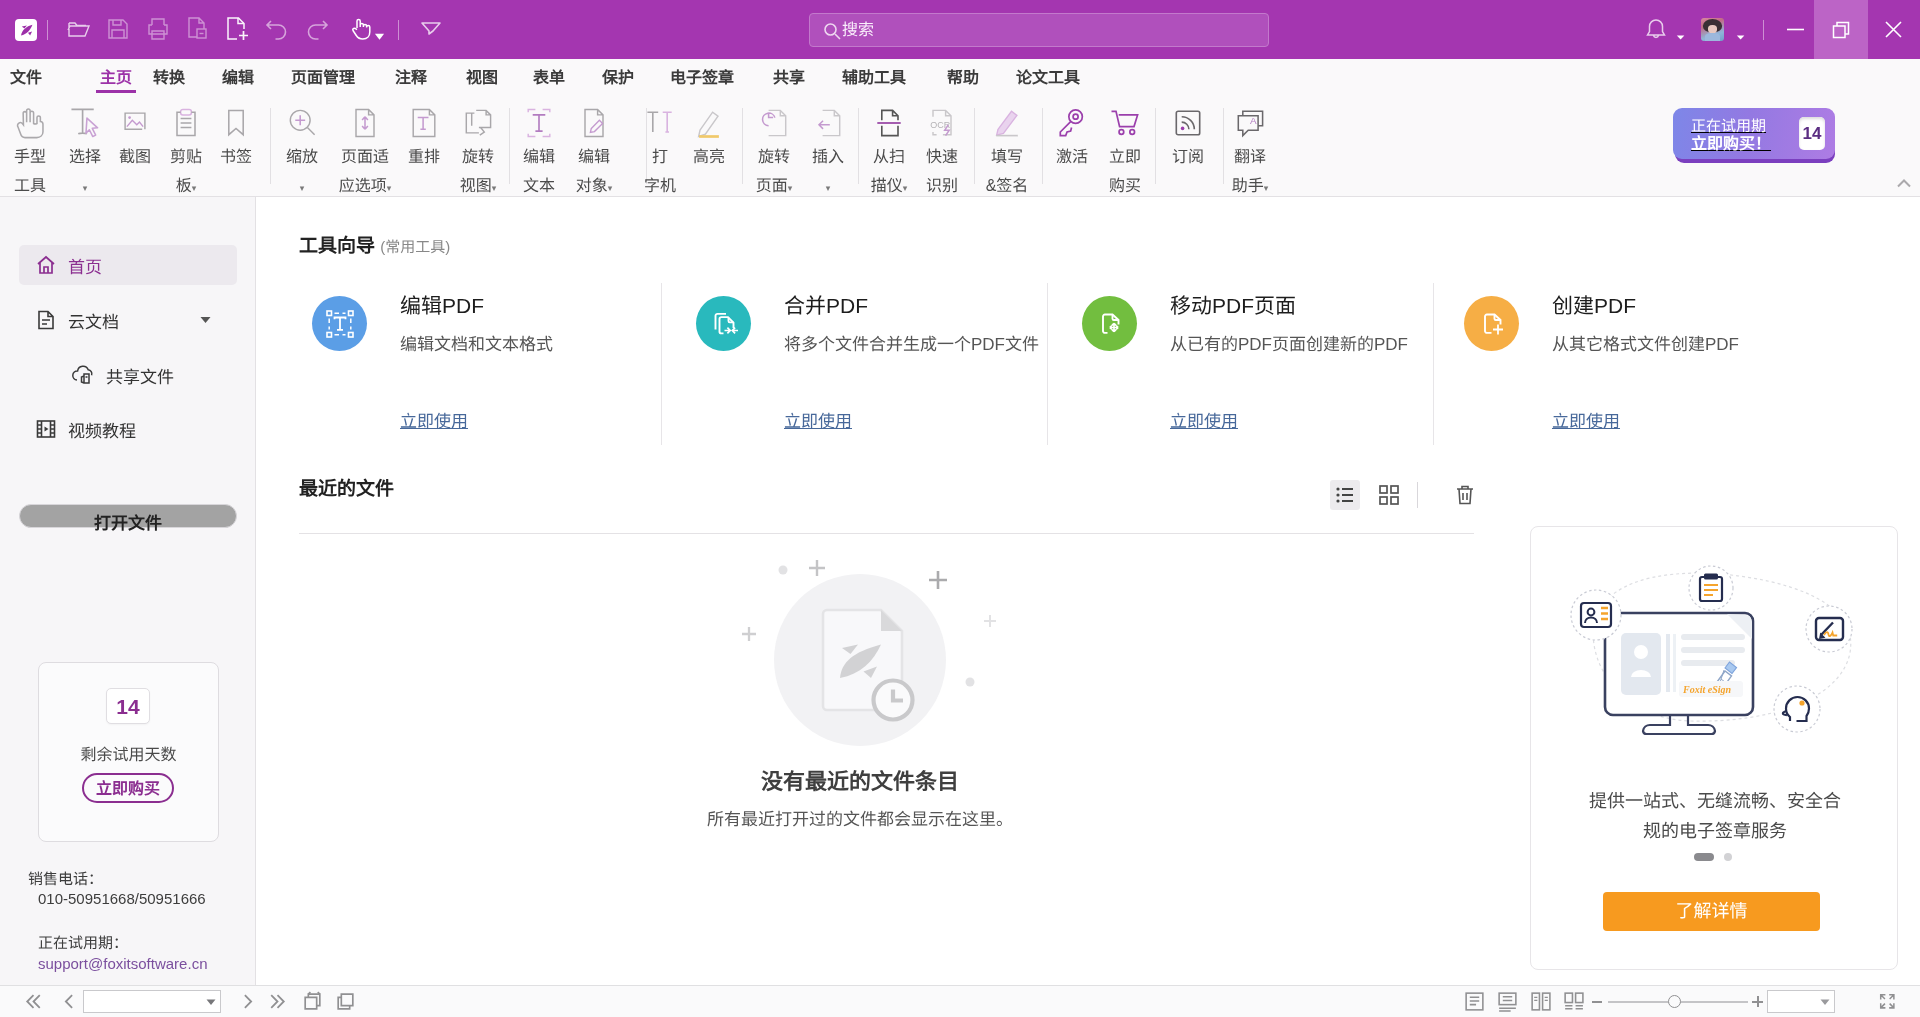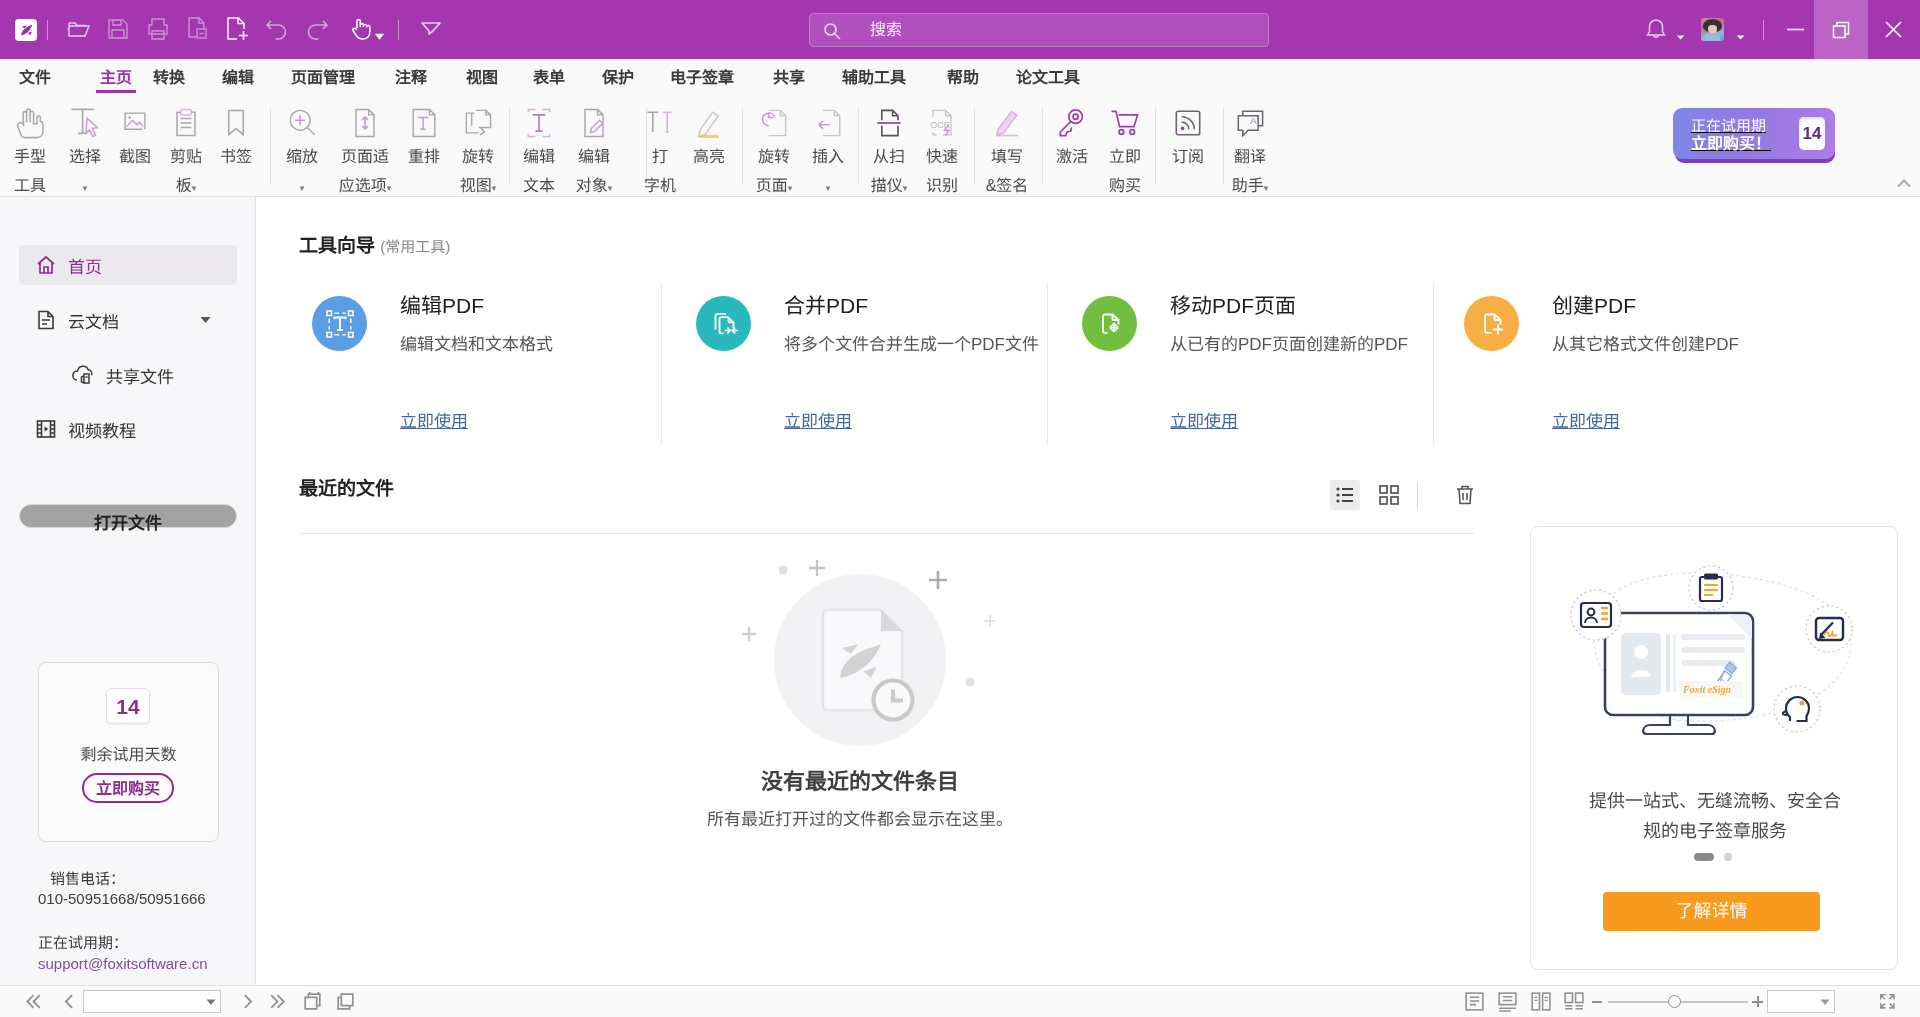--- a/index.html
+++ b/index.html
@@ -8,21 +8,21 @@
 body { background:#fff; position:relative; }
 
 
 .titlebar { position:absolute; left:0; top:0; width:1920px; height:59px; background:#A436B0; display:flex; align-items:center; }
 .tb-logo { position:absolute; left:15px; top:19px; width:22px; height:22px; background:#fff; border-radius:4px; display:flex; align-items:center; justify-content:center; }
 .tb-caret { position:absolute; }
 .tb-sep { position:absolute; top:20px; width:1px; height:20px; background:rgba(255,255,255,.45); }
 .tb-ico { position:absolute; top:16px; width:26px; height:26px; opacity:.75; }
 .tb-ico svg { width:26px; height:26px; }
 .tb-title { position:absolute; left:447px; top:0; height:59px; line-height:59px; color:#fff; font-size:21px; }
-.tb-search { position:absolute; left:809px; top:13px; width:460px; height:34px; background:#B050BC; border:1px solid #C379CC; border-radius:4px; color:#FAEFFC; font-size:16px; line-height:32px; padding-left:60px; }
+.tb-search { position:absolute; left:809px; top:13px; width:460px; height:34px; background:#B050BC; border:1px solid #C379CC; border-radius:4px; color:#FAEFFC; font-size:16px; line-height:32px; padding-left:32px; }
 .tb-search svg { position:absolute; left:12px; top:7px; }
 .winbtn { position:absolute; top:0; height:59px; width:54px; display:flex; align-items:center; justify-content:center; }
 
 
 .menu-item { position:absolute; top:0; height:34px; line-height:37px; font-size:16px; font-weight:bold; color:#3b3b3b; }
 .menu-item.active { color:#9C32A8; border-bottom:3px solid #9C32A8; padding:0 4px; }
 
 
 .rb-sep { position:absolute; top:12px; width:1px; height:76px; background:#E2E0E3; }
 .rb-item { position:absolute; top:8px; text-align:center; }
@@ -151,21 +151,21 @@
       </svg>
     </div>
   <div class="winbtn" style="left:1866px;">
       <svg width="21" height="21" viewBox="0 0 21 21">
         <path d="M3 3 L18 18 M18 3 L3 18" stroke="#fff" stroke-width="1.6"></path>
       </svg>
     </div>
 </div>
 
 <div id="menurow" style="position:absolute;left:0;top:59px;width:1920px;height:37px;background:#FAF9FA;">
-  <div class="menu-item" style="left:19px;">文件</div>
+  <div class="menu-item" style="left:10px;">文件</div>
   <div class="menu-item active" style="left:88px;margin-left:8px;">主页</div>
   <div class="menu-item" style="left:153px;">转换</div>
   <div class="menu-item" style="left:222px;">编辑</div>
   <div class="menu-item" style="left:291px;">页面管理</div>
   <div class="menu-item" style="left:395px;">注释</div>
   <div class="menu-item" style="left:466px;">视图</div>
   <div class="menu-item" style="left:533px;">表单</div>
   <div class="menu-item" style="left:602px;">保护</div>
   <div class="menu-item" style="left:670px;">电子签章</div>
   <div class="menu-item" style="left:773px;">共享</div>
@@ -459,21 +459,21 @@
         <path d="M9.5 8.5 l4 2.5 -4 2.5 z" fill="#3a3a3a" stroke="none"></path>
       </svg>
     <span style="position:absolute;left:49px;top:8px;font-size:17px;color:#333;">视频教程</span>
   </div>
   <div style="position:absolute;left:19px;top:307px;width:218px;height:24px;background:#a3a3a3;border:1px solid #D8D6DA;border-radius:20px;text-align:center;line-height:38px;font-size:17px;font-weight:bold;color:#222;">打开文件</div>
   <div style="position:absolute;left:38px;top:465px;width:181px;height:180px;background:#FBFBFC;border:1px solid #DEDCE0;border-radius:8px;">
     <div style="position:absolute;left:67px;top:25px;width:44px;height:36px;background:#fff;border:1px solid #E0DEE2;border-radius:5px;text-align:center;line-height:36px;font-size:21px;font-weight:bold;color:#8B2E90;box-shadow:0 1px 2px rgba(0,0,0,.04);">14</div>
     <div style="position:absolute;left:0;top:78px;width:100%;text-align:center;font-size:16px;color:#4a4a4a;">剩余试用天数</div>
     <div style="position:absolute;left:43px;top:110px;width:92px;height:30px;border:2px solid #8B2E90;border-radius:16px;text-align:center;line-height:27px;font-size:16px;font-weight:bold;color:#8B2E90;">立即购买</div>
   </div>
-  <div style="position:absolute;left:50px;top:672px;font-size:15px;color:#3d3d3d;line-height:20px;">销售电话：</div>
+  <div style="position:absolute;left:28px;top:672px;font-size:15px;color:#3d3d3d;line-height:20px;">销售电话：</div>
   <div style="position:absolute;left:38px;top:692px;font-size:15px;color:#3d3d3d;line-height:20px;">010-50951668/50951666</div>
   <div style="position:absolute;left:38px;top:736px;font-size:15px;color:#3d3d3d;line-height:20px;">正在试用期：</div>
   <div style="position:absolute;left:38px;top:757px;font-size:15px;color:#7B4F9E;line-height:20px;">support@foxitsoftware.cn</div>
 </div>
 
 <div id="main" style="position:absolute;left:257px;top:197px;width:1663px;height:788px;background:#fff;">
   <div style="position:absolute;left:42px;top:33px;font-size:19px;font-weight:bold;color:#222;">工具向导 <span style="font-size:15px;font-weight:normal;color:#888;">(常用工具)</span></div>
 
   
   <div class="tcard" style="left:42px;width:361px;">

